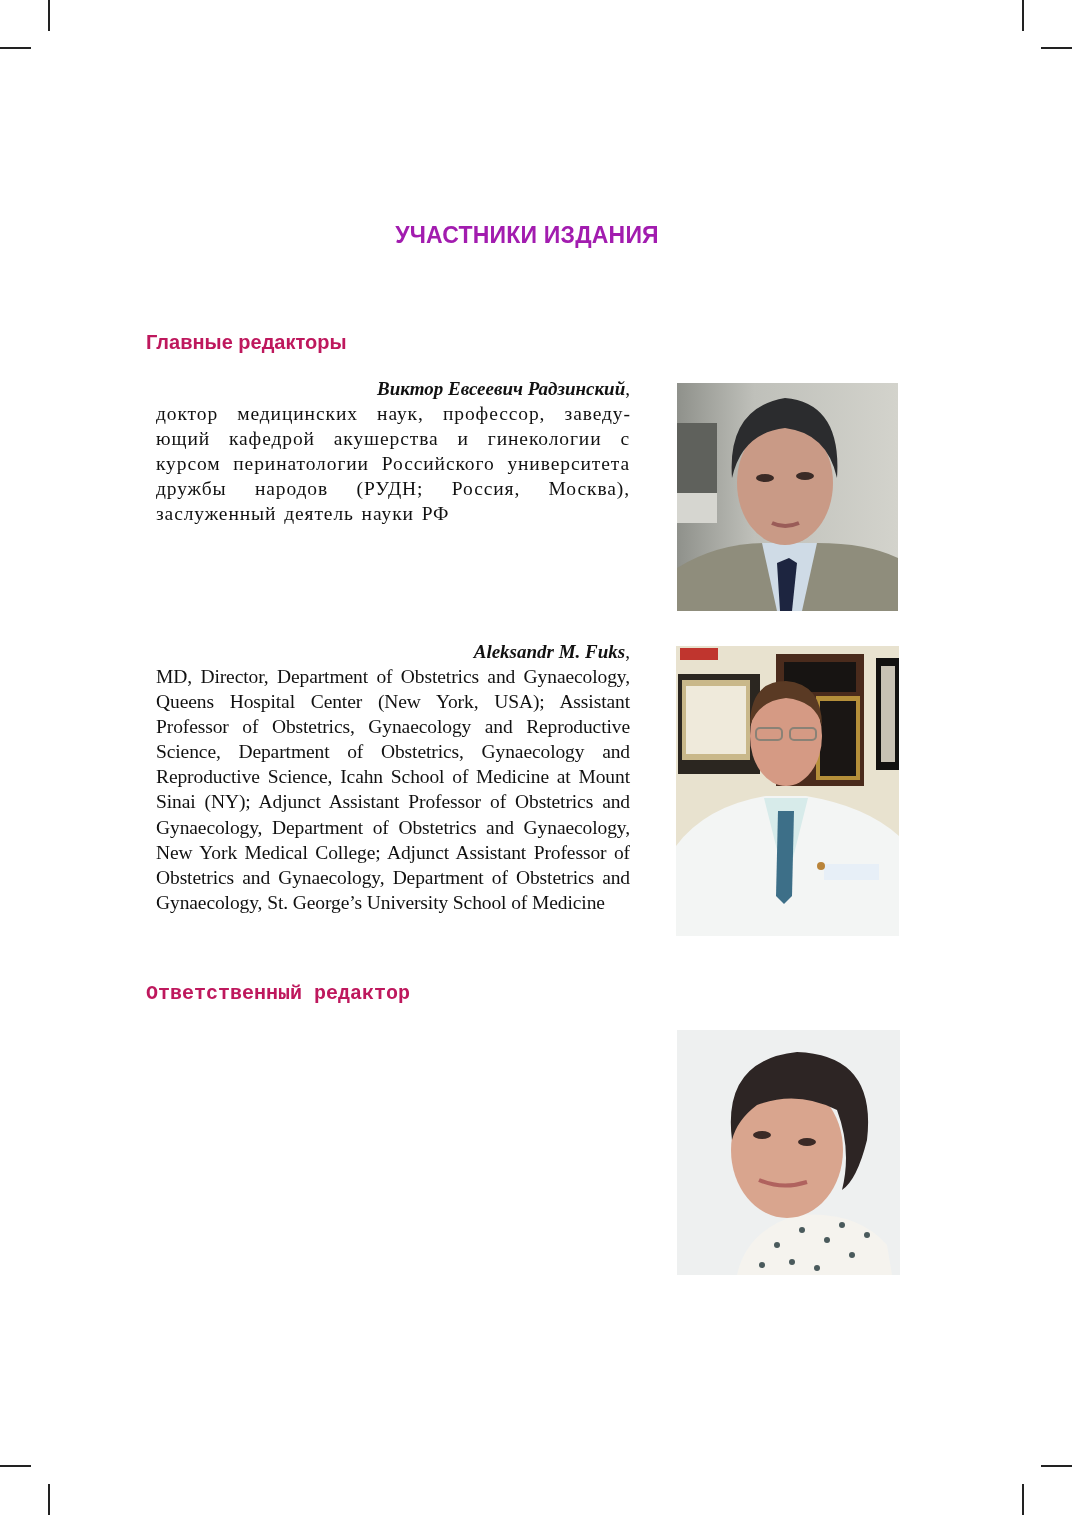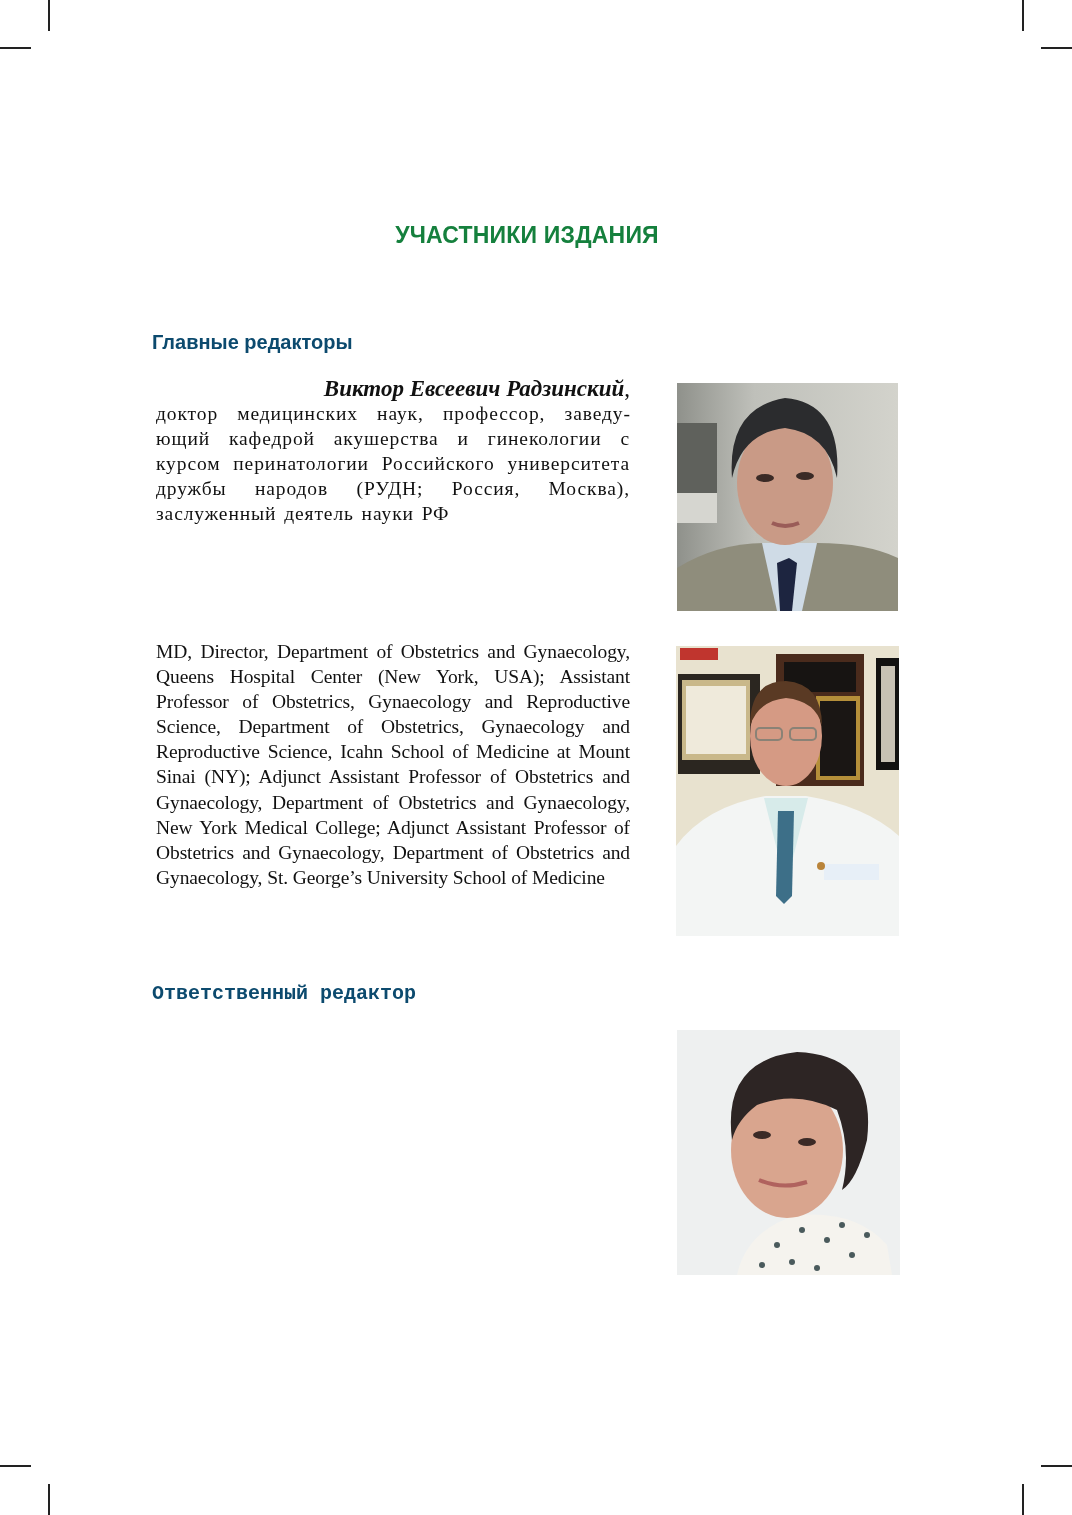--- a/index.html
+++ b/index.html
@@ -9,34 +9,34 @@
     font-family: "Liberation Serif", serif;
   }
   .crop { position: absolute; background: #222; }
   .crop.v { width: 2px; height: 31px; }
   .crop.h { height: 2px; width: 31px; }
 
   .page-title {
     position: absolute; left: 156px; width: 742px; top: 222px;
     text-align: center; margin: 0;
     font-family: "Liberation Sans", sans-serif; font-weight: bold;
-    font-size: 23px; letter-spacing: 0.2px; color: #15803d;
+    font-size: 23px; letter-spacing: 0.2px; color: #a21caf;
   }
   .page-title span { display: inline-block; margin-left: 0; }
 
   .section-heading {
-    position: absolute; left: 152px; margin: 0;
+    position: absolute; left: 146px; margin: 0;
     font-family: "Liberation Sans", sans-serif; font-weight: bold;
-    font-size: 20px; color: #0c4a6e;
+    font-size: 20px; color: #be185d;
   }
 
   .entry { position: absolute; left: 156px; width: 474px; }
   .entry .name {
     text-align: right; font-style: italic; font-weight: bold;
-    font-size: 23px; line-height: 25px; margin: 0;
+    font-size: 19px; line-height: 25px; margin: 0;
   }
   .entry .name .comma { font-style: normal; font-weight: normal; }
   .entry .bio {
     margin: 0; font-size: 19.5px; line-height: 25.1px;
     text-align: justify; hyphens: manual;
   }
   .entry .bio.ru { letter-spacing: 0.9px; word-spacing: 2px; }
   .entry .bio.en { letter-spacing: -0.1px; }
 
   .photo { position: absolute; overflow: hidden; }
@@ -80,20 +80,21 @@
     <path d="M100 180 L112 175 L120 180 L115 228 L103 228 Z" fill="#1d2540"></path>
     <ellipse cx="108" cy="100" rx="48" ry="62" fill="#c99a86"></ellipse>
     <path d="M55 95 Q50 25 108 15 Q165 20 160 95 Q150 50 108 45 Q65 50 55 95 Z" fill="#2b2c2e"></path>
     <ellipse cx="88" cy="95" rx="9" ry="4" fill="#3a2a26"></ellipse>
     <ellipse cx="128" cy="93" rx="9" ry="4" fill="#3a2a26"></ellipse>
     <path d="M95 140 Q108 146 122 140" stroke="#9a5c58" stroke-width="4" fill="none"></path>
   </svg>
 </div>
 
 <div class="entry" style="top:639px;">
+  <p class="name"><span>Aleksandr M. Fuks</span><span class="comma">,</span></p>
   <p class="bio en">MD, Director, Department of Obstetrics and Gynaeco­logy, Queens Hospital Center (New York, USA); Assis­tant Professor of Obstetrics, Gynaecology and Re­productive Science, Department of Obstetrics, Gynaecology and Reproductive Science, Icahn School of Medicine at Mount Sinai (NY); Adjunct Assistant Professor of Obstetrics and Gynaecology, Department of Obstetrics and Gynaecology, New York Medical College; Adjunct Assistant Professor of Obstetrics and Gynaecology, Department of Obstetrics and Gynaecology, St. George’s University School of Medicine</p>
 </div>
 
 <div class="photo" style="left:676px; top:646px; width:223px; height:290px;" title="Portrait of Aleksandr M. Fuks">
   <svg viewBox="0 0 223 290" preserveAspectRatio="none">
     <rect width="223" height="290" fill="#e8e2cf"></rect>
     <rect x="4" y="2" width="38" height="12" fill="#c0352e"></rect>
     <rect x="2" y="28" width="82" height="100" fill="#2b2620"></rect>
     <rect x="6" y="34" width="68" height="80" fill="#c9b88a"></rect>
     <rect x="10" y="40" width="60" height="68" fill="#efeadb"></rect>

